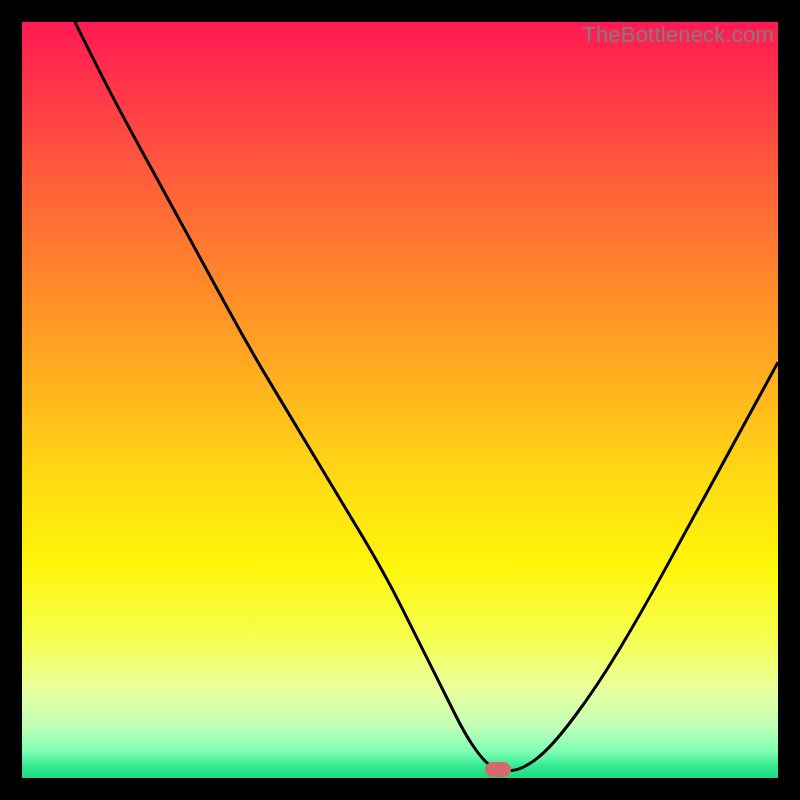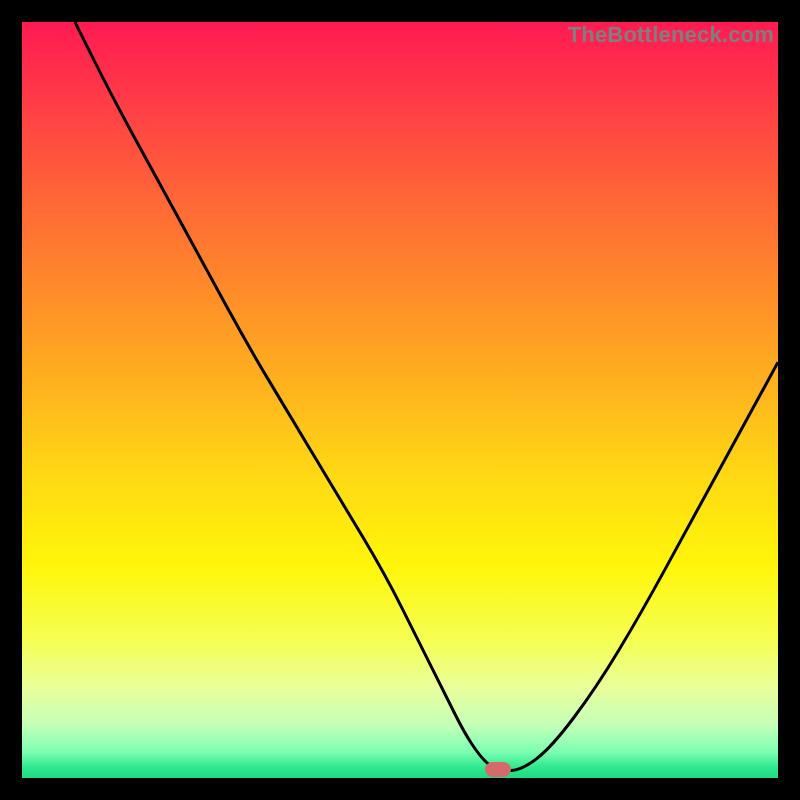--- a/index.html
+++ b/index.html
@@ -17,21 +17,21 @@
     width: 756px;
     height: 756px;
     background: #000000;
   }
   .watermark {
     position: absolute;
     top: 0;
     right: 4px;
     font-family: Arial, Helvetica, sans-serif;
     font-size: 22px;
-    font-weight: 700;
+    font-weight: 400;
     color: #7f7f7f;
     letter-spacing: 0.2px;
     z-index: 10;
     margin-left: 24px;
   }
   svg.plot {
     position: absolute;
     left: 0;
     top: 0;
     width: 756px;

